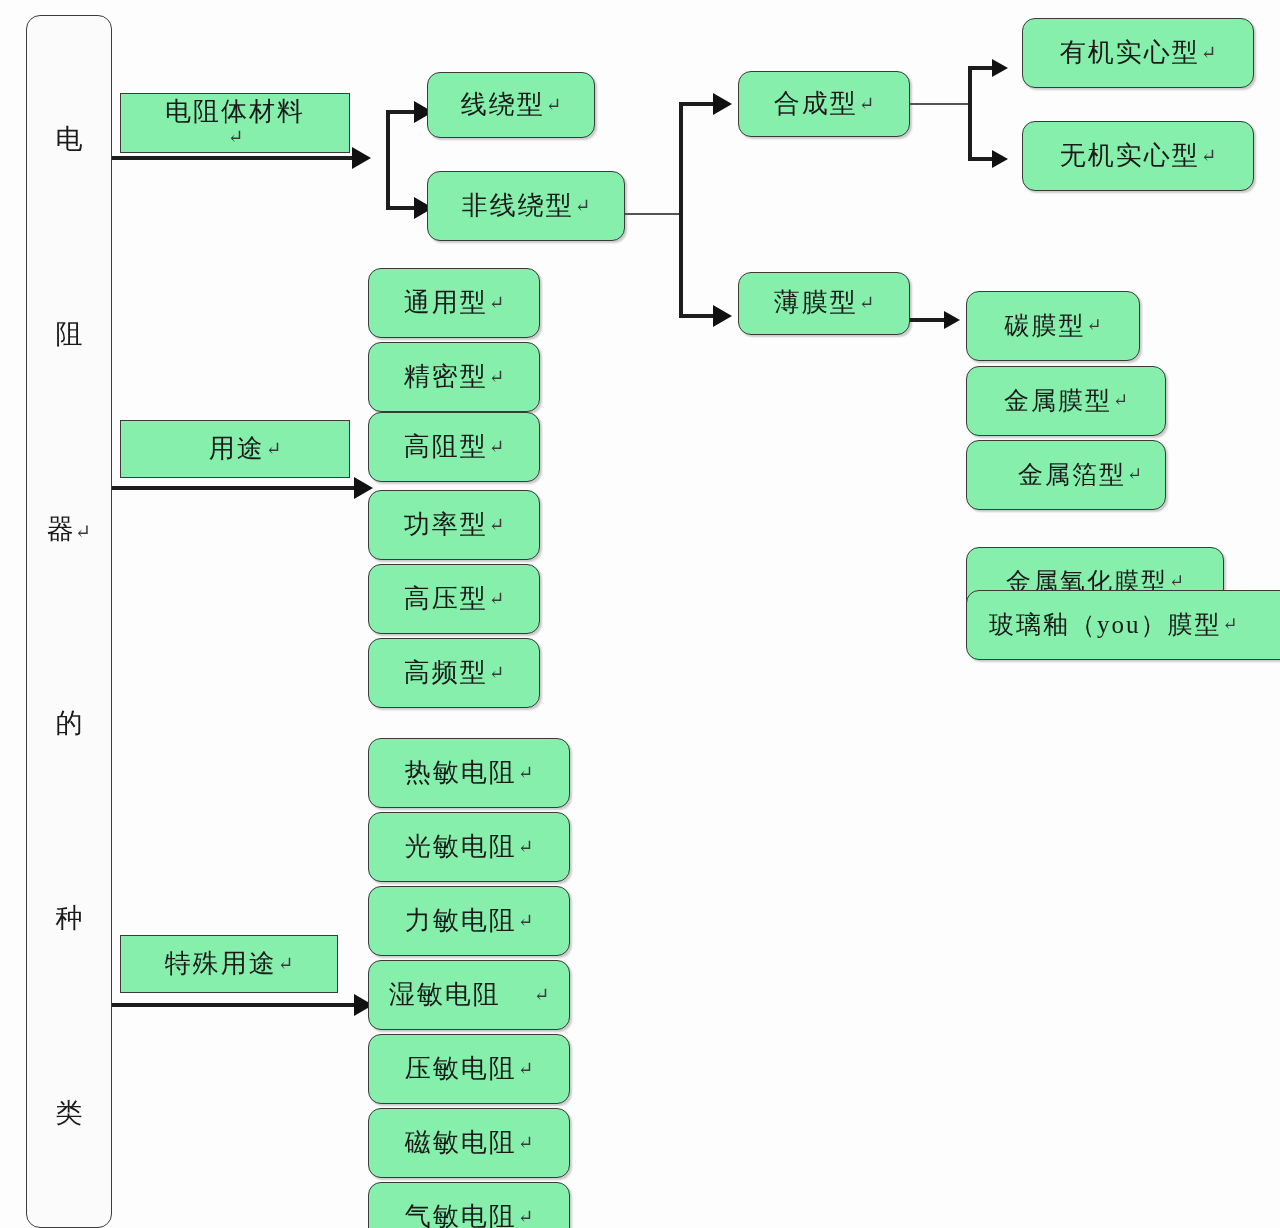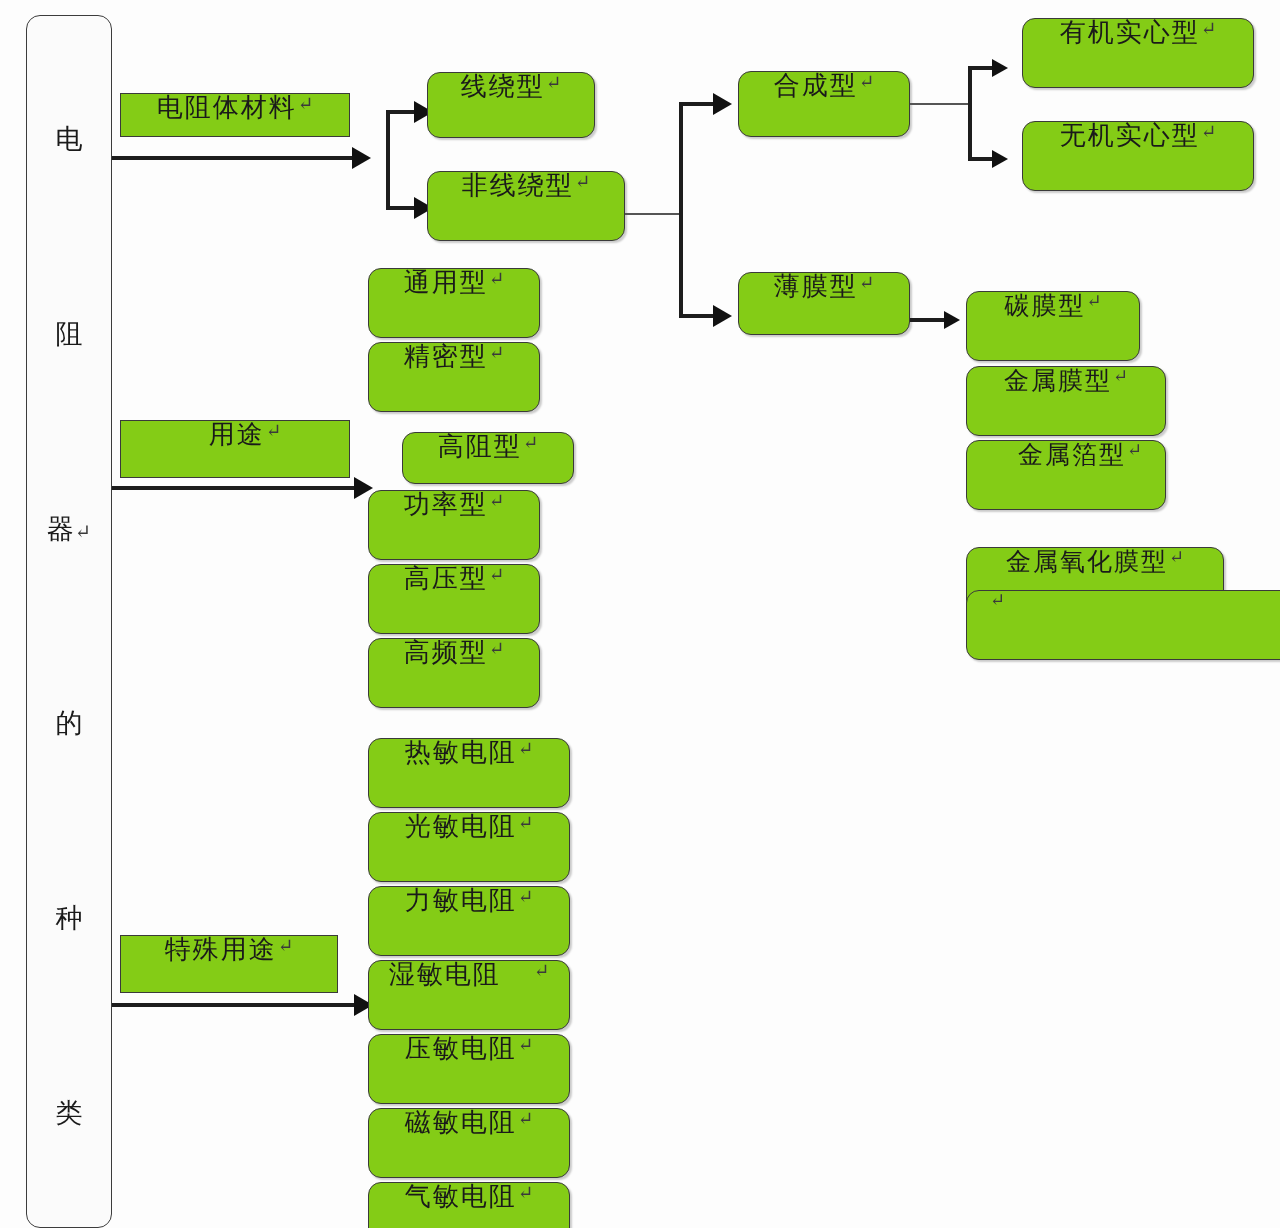--- a/index.html
+++ b/index.html
@@ -13,24 +13,24 @@
     height: 1228px;
     background: #fdfdfd;
     overflow: hidden;
     font-family: "Liberation Serif", "DejaVu Serif", serif;
   }
 
   
   .node {
     position: absolute;
     box-sizing: border-box;
-    background: #84cc16;
+    background: #86efac;
     border: 1.6px solid #3a3a3a;
     display: flex;
-    align-items: flex-start;
+    align-items: center;
     justify-content: center;
     color: #1a1a1a;
     letter-spacing: 2px;
     line-height: 1.1;
     white-space: nowrap;
   }
   .node.rounded { border-radius: 13px; }
   .node.sharp   { border-radius: 0; }
   .node.shadowed {
     box-shadow: 2px 2px 2px rgba(0,0,0,0.20);
@@ -90,21 +90,21 @@
     <span class="spine-char">阻</span>
     <span class="spine-char"><span>器</span><span class="cr">↵</span></span>
     <span class="spine-char">的</span>
     <span class="spine-char">种</span>
     <span class="spine-char">类</span>
   </div>
 
   <div class="hline" style="left:112px; top:156px; width:242px; height:4px;"></div>
   <div class="arrow" style="left:352px; top:147px;"></div>
 
-  <div class="node sharp fs26" style="left:120px; top:93px; width:230px; height:44px;">
+  <div class="node sharp fs26" style="left:120px; top:93px; width:230px; height:60px;flex-direction:column;">
     <span>电阻体材料</span>
       <span class="cr">↵</span>
   </div>
 
   <div class="vline" style="left:386px; top:110px; width:4px; height:100px;"></div>
   <div class="hline" style="left:386px; top:110px; width:32px; height:4px;"></div>
   <div class="arrow" style="left:414px; top:101px;"></div>
   <div class="hline" style="left:386px; top:206px; width:32px; height:4px;"></div>
   <div class="arrow" style="left:414px; top:197px;"></div>
 
@@ -165,40 +165,41 @@
   </div>
   <div class="node rounded shadowed fs25" style="left:966px; top:440px; width:200px; height:70px;padding-left:28px;">
     <span>金属箔型</span>
       <span class="cr">↵</span>
   </div>
   <div class="node rounded shadowed fs25" style="left:966px; top:515px; width:258px; height:70px;margin-top:32px;">
     <span>金属氧化膜型</span>
       <span class="cr">↵</span>
   </div>
   <div class="node rounded shadowed fs25" style="left:966px; top:590px; width:330px; height:70px; justify-content:flex-start; padding-left:22px;">
+    <span>玻璃釉（you）膜型</span>
       <span class="cr">↵</span>
   </div>
 
   <div class="hline" style="left:112px; top:486px; width:248px; height:4px;"></div>
   <div class="arrow" style="left:354px; top:477px;"></div>
 
   <div class="node sharp fs26" style="left:120px; top:420px; width:230px; height:58px;padding-left:20px;">
     <span>用途</span>
       <span class="cr">↵</span>
   </div>
 
   <div class="node rounded shadowed fs26" style="left:368px; top:268px; width:172px; height:70px;">
     <span>通用型</span>
       <span class="cr">↵</span>
   </div>
   <div class="node rounded shadowed fs26" style="left:368px; top:342px; width:172px; height:70px;">
     <span>精密型</span>
       <span class="cr">↵</span>
   </div>
-  <div class="node rounded shadowed fs26" style="left:368px; top:432px; width:172px; height:52px;margin-left:34px;">
+  <div class="node rounded shadowed fs26" style="left:368px; top:412px; width:172px; height:70px;">
     <span>高阻型</span>
       <span class="cr">↵</span>
   </div>
   <div class="node rounded shadowed fs26" style="left:368px; top:490px; width:172px; height:70px;">
     <span>功率型</span>
       <span class="cr">↵</span>
   </div>
   <div class="node rounded shadowed fs26" style="left:368px; top:564px; width:172px; height:70px;">
     <span>高压型</span>
       <span class="cr">↵</span>

